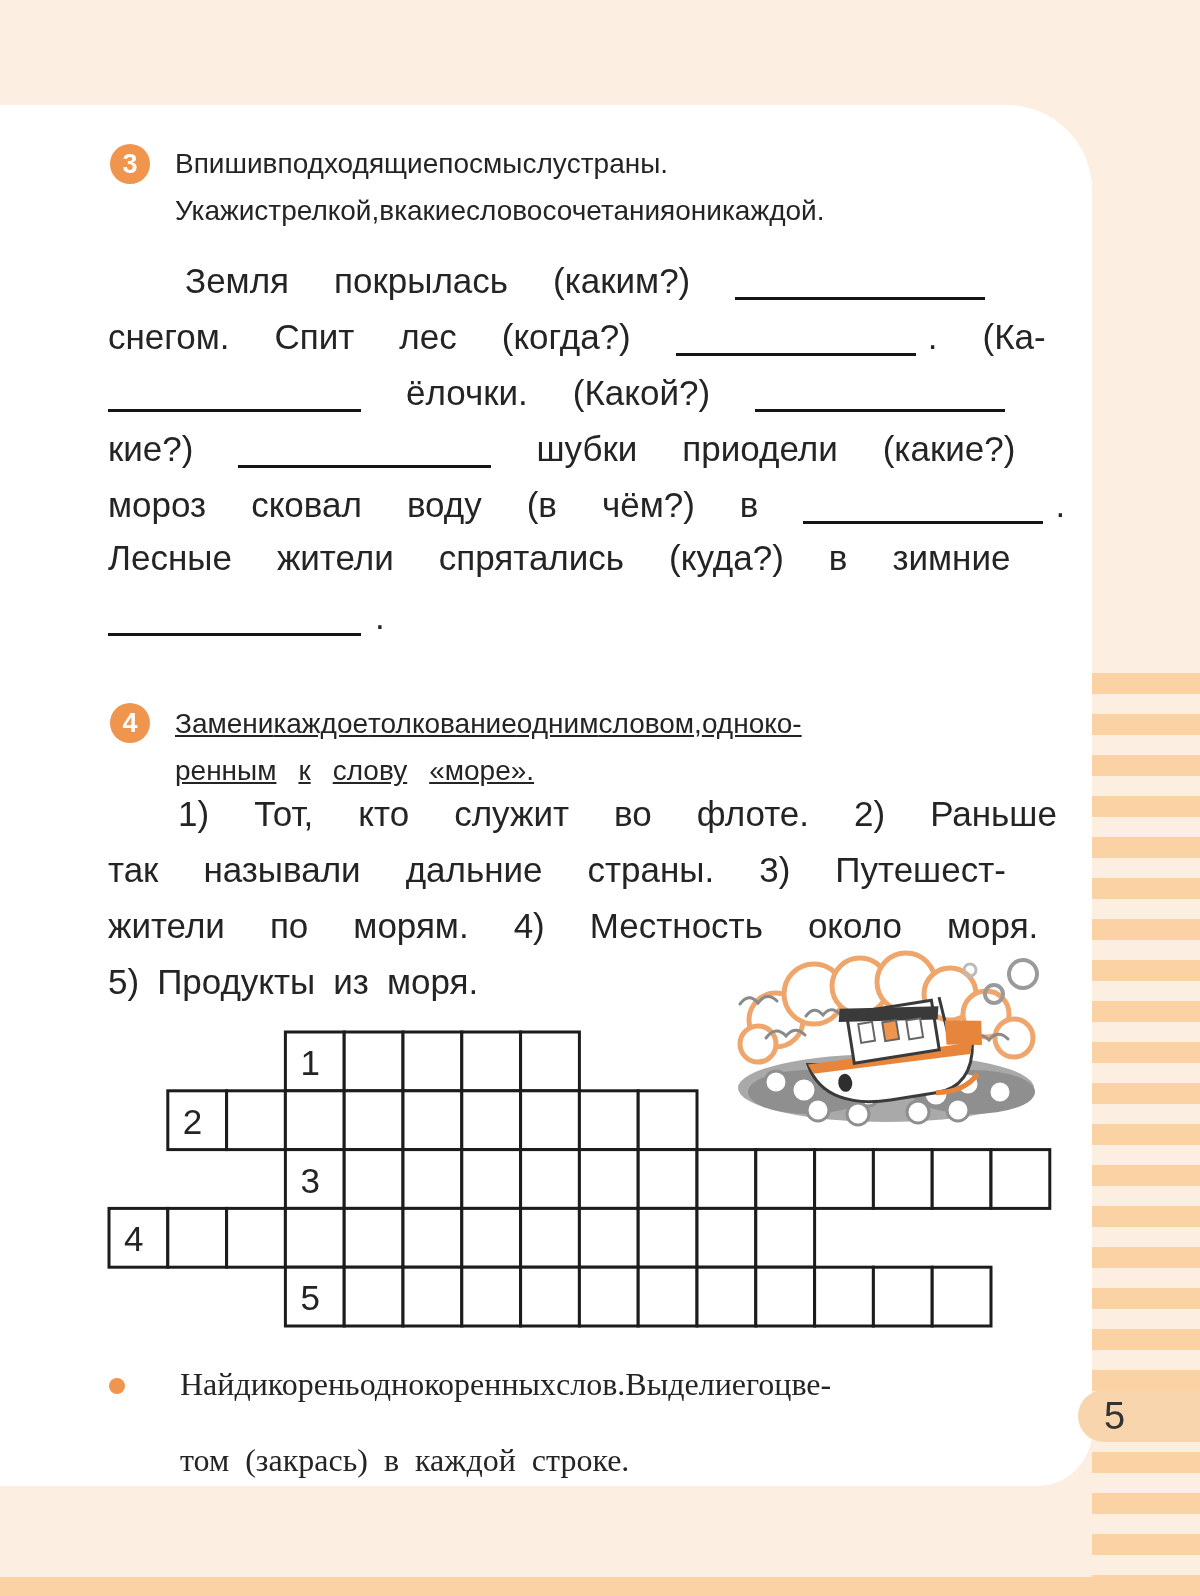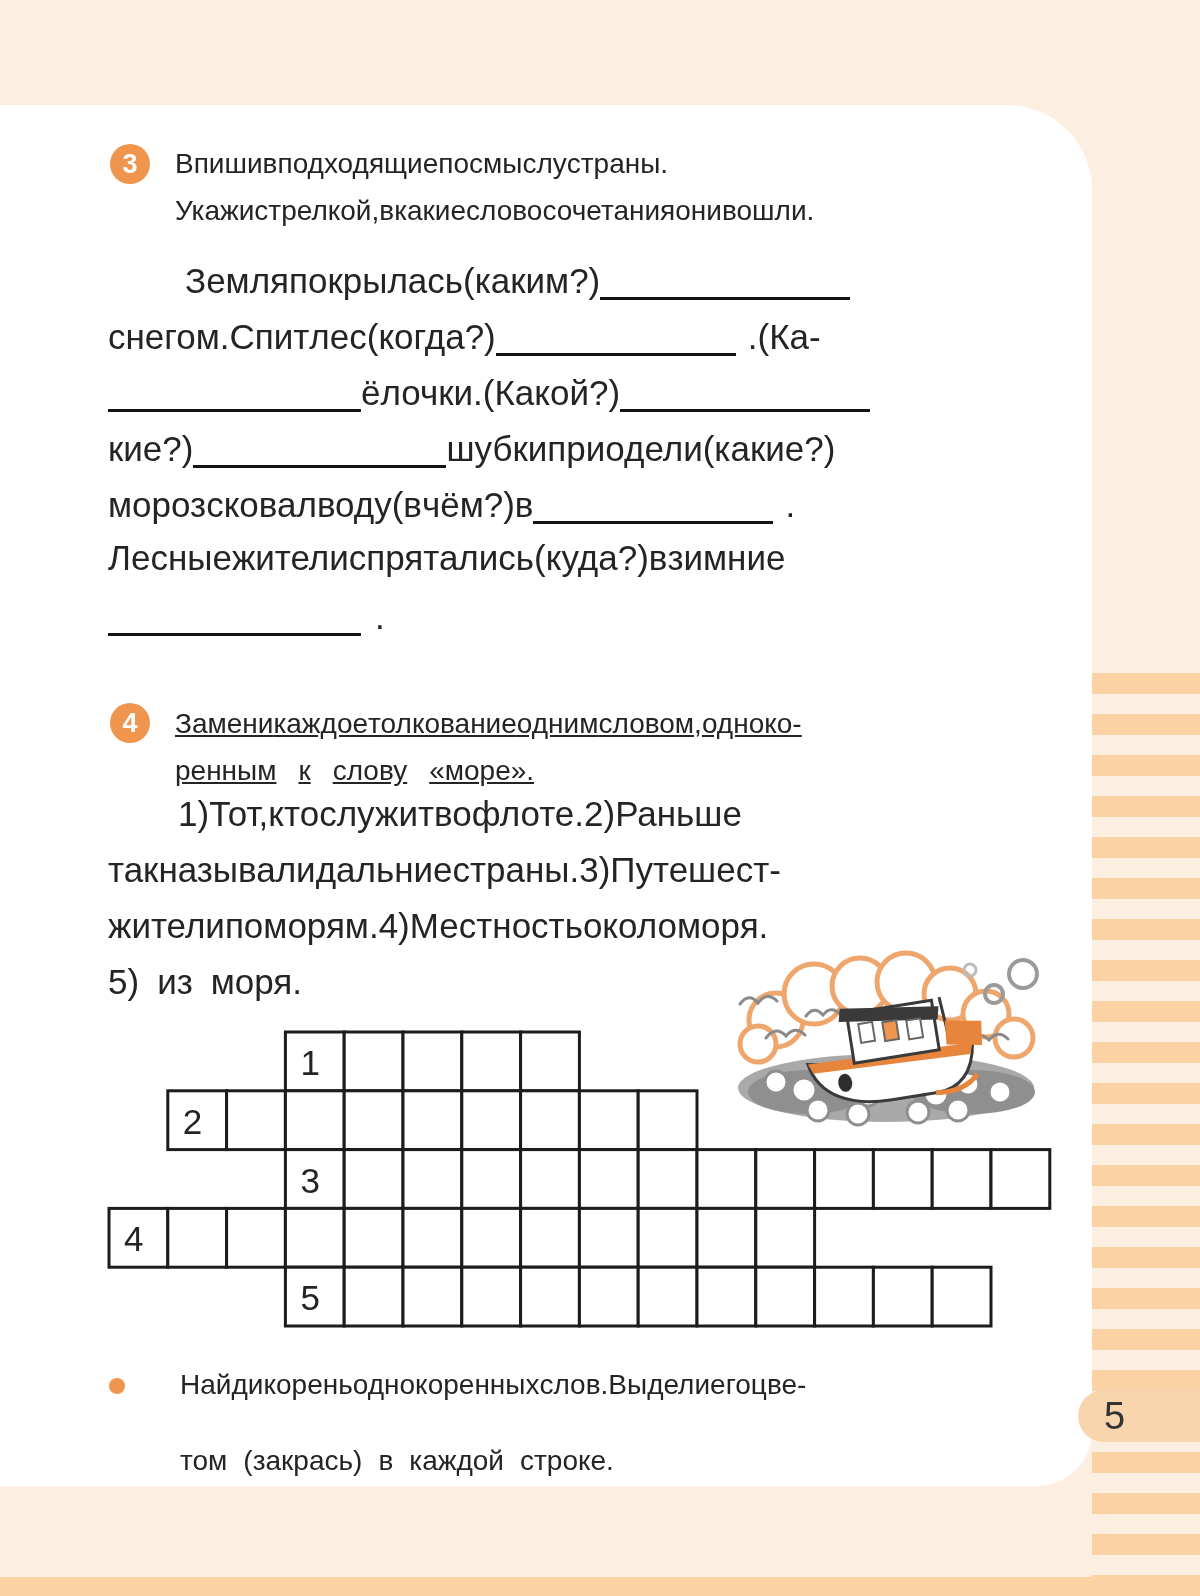--- a/index.html
+++ b/index.html
@@ -29,22 +29,22 @@
   .badge{
     position:absolute; left:110px; width:40px; height:40px; border-radius:50%;
     display:flex; align-items:center; justify-content:center;
     color:#ffffff; font-size:27px; font-weight:bold;
   }
   
   .block{position:absolute;}
   .line{display:flex; align-items:baseline; white-space:nowrap;}
   .line.j{}
   #ex3-header .line,#ex4-header .line{height:47px; line-height:47px; font-size:28px;}
-  #ex3-body .line,#ex4-body .line{height:56px; line-height:56px; font-size:35px;}
-  #bullet-text .line{height:45px; line-height:45px; font-size:28px;}
+  #ex3-body .line,#ex4-body .line{height:56px; line-height:56px; font-size:35px;gap:45px;}
+  #bullet-text .line{height:45px; line-height:45px; font-size:32px;font-family:Liberation Serif, serif;}
   .blank{
     display:inline-block; height:40px; border-bottom:3px solid #151515;
     position:relative; top:7px;
   }
   .dotgroup{display:inline-flex; align-items:baseline; gap:12px;}
   
   #bullet-dot{
     position:absolute; left:109px; top:1378px; width:16px; height:16px; border-radius:50%;
   }
   
@@ -191,21 +191,21 @@
         <span>смыслу</span>
         <span>страны.</span>
       </div>
       <div class="line j">
         <span>Укажи</span>
         <span>стрелкой,</span>
         <span>в</span>
         <span>какие</span>
         <span>словосочетания</span>
         <span>они</span>
-        <span>вошли.</span>
+        <span>каждой.</span>
       </div>
     </div>
   <div id="ex3-body" class="block" style="left:108px; top:250px; width:932px;">
       <div class="line j" style="padding-left: 77px;">
         <span>Земля</span>
         <span>покрылась</span>
         <span>(каким?)</span>
         <span class="blank" style="width: 250px;"></span>
       </div>
       <div class="line j">
@@ -300,20 +300,21 @@
         <span>жители</span>
         <span>по</span>
         <span>морям.</span>
         <span>4)</span>
         <span>Местность</span>
         <span>около</span>
         <span>моря.</span>
       </div>
       <div class="line" style="gap: 18px;">
         <span>5)</span>
+        <span>Продукты</span>
         <span>из</span>
         <span>моря.</span>
       </div>
     </div>
 
   <div id="bullet-dot" style="background: rgb(240, 149, 78);"></div>
   <div id="bullet-text" class="block" style="left:180px; top:1362px; width:858px;">
       <div class="line j">
         <span>Найди</span>
         <span>корень</span>

